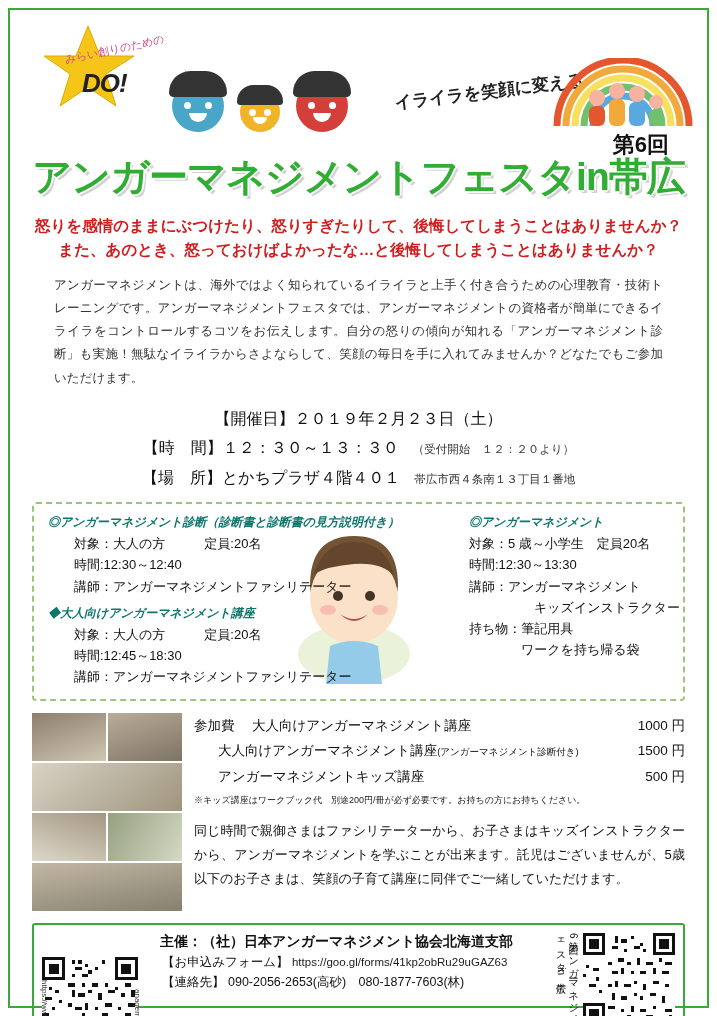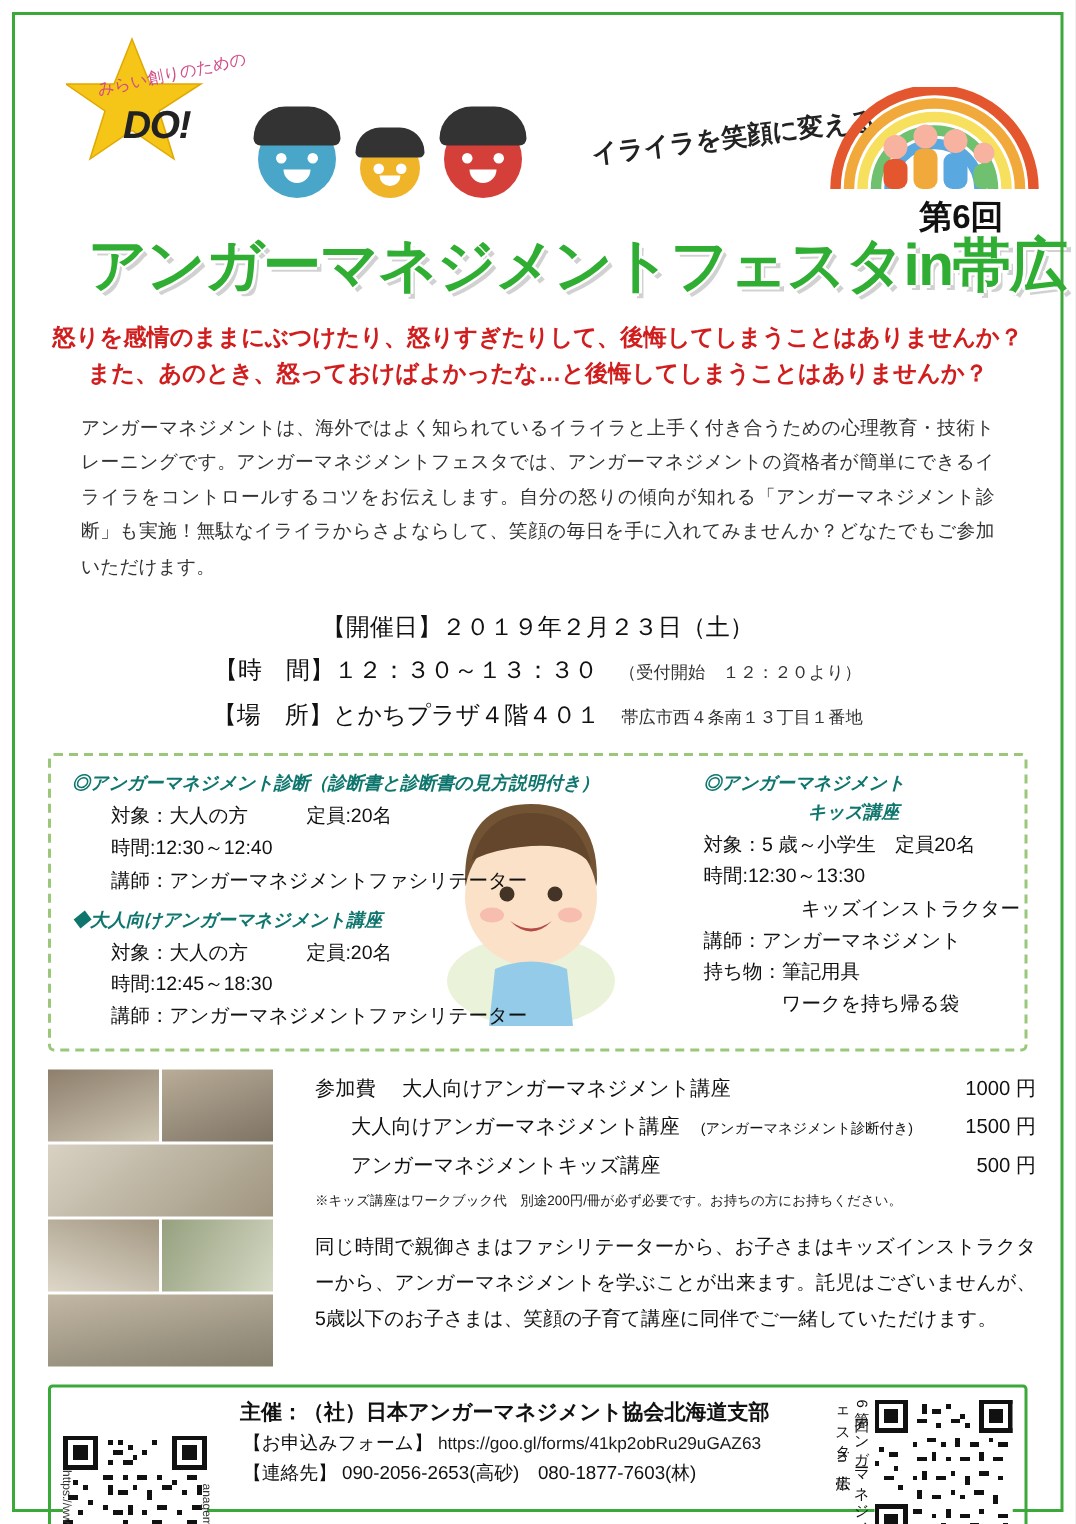--- a/index.html
+++ b/index.html
@@ -120,21 +120,21 @@
   .kai {
     position: absolute;
     right: 26px; top: 112px;
     font-size: 22px;
     font-weight: bold;
     color: #111;
   }
 
   
   .title {
-    text-align: right;
+    text-align: center;
     font-size: 39px;
     font-weight: bold;
     color: #2fae33;
     letter-spacing: -1px;
     margin: 2px 0 0 0;
     text-shadow:
       2px 0 0 #fff, -2px 0 0 #fff, 0 2px 0 #fff, 0 -2px 0 #fff,
       3px 3px 0 rgba(0,0,0,0.18);
     white-space: nowrap;
   }
@@ -226,32 +226,32 @@
   .ph { background: #c9c0b4; position: relative; overflow: hidden; }
   .ph.a { background: linear-gradient(160deg,#8d7f6c,#cfc6b4); }
   .ph.b { background: linear-gradient(160deg,#b9ad98,#7e7465); }
   .ph.c { background: linear-gradient(140deg,#d9d2c4,#9f957f); }
   .ph.d { background: linear-gradient(200deg,#a39782,#ded7c9); }
   .ph.e { background: linear-gradient(120deg,#96a07f,#d5d9c4); }
   .ph.f { background: linear-gradient(170deg,#c2b7a3,#86806f); }
   .ph.wide { grid-column: span 2; }
   .fees {
     flex: 1;
-    padding-left: 28px;
+    padding-left: 12px;
     font-size: 13.5px;
     color: #111;
   }
   .fee-row {
     display: flex;
     align-items: baseline;
     line-height: 1.9;
     white-space: nowrap;
   }
   .fee-label { flex: 1; }
-  .fee-label .tiny { font-size: 9.5px; margin-left: 14px; }
+  .fee-label .tiny { font-size: 9.5px; }
   .fee-price { width: 82px; text-align: right; }
   .fee-note {
     font-size: 9px;
     text-align: left;
     margin-top: 4px;
     color: #222;
   }
   .para {
     font-size: 13px;
     line-height: 1.85;
@@ -409,25 +409,24 @@
       <div class="c-line"><span class="ind"></span><span>講師：アンガーマネジメントファシリテーター</span></div>
       <div class="c-gap"></div>
       <div class="c-head">◆大人向けアンガーマネジメント講座</div>
       <div class="c-line"><span class="ind"></span><span>対象：大人の方　　　定員:20名</span></div>
       <div class="c-line"><span class="ind"></span><span>時間:12:45～18:30</span></div>
       <div class="c-line"><span class="ind"></span><span>講師：アンガーマネジメントファシリテーター</span></div>
     </div>
 
     <div class="col-right">
       <div class="c-head">◎アンガーマネジメント</div>
-      <div class="c-head" style="text-align:center">キッズ講座</div>
       <div class="c-line">対象：5 歳～小学生　定員20名</div>
       <div class="c-line">時間:12:30～13:30</div>
+      <div class="c-line">講師：アンガーマネジメント</div>
       <div class="c-line">　　　　　キッズインストラクター</div>
-      <div class="c-line">講師：アンガーマネジメント</div>
       <div class="c-line">持ち物：筆記用具</div>
       <div class="c-line">　　　　ワークを持ち帰る袋</div>
     </div>
   </div>
 
   <div class="mid">
     <div class="photos">
       <div class="ph a"></div>
       <div class="ph b"></div>
       <div class="ph c wide"></div>

